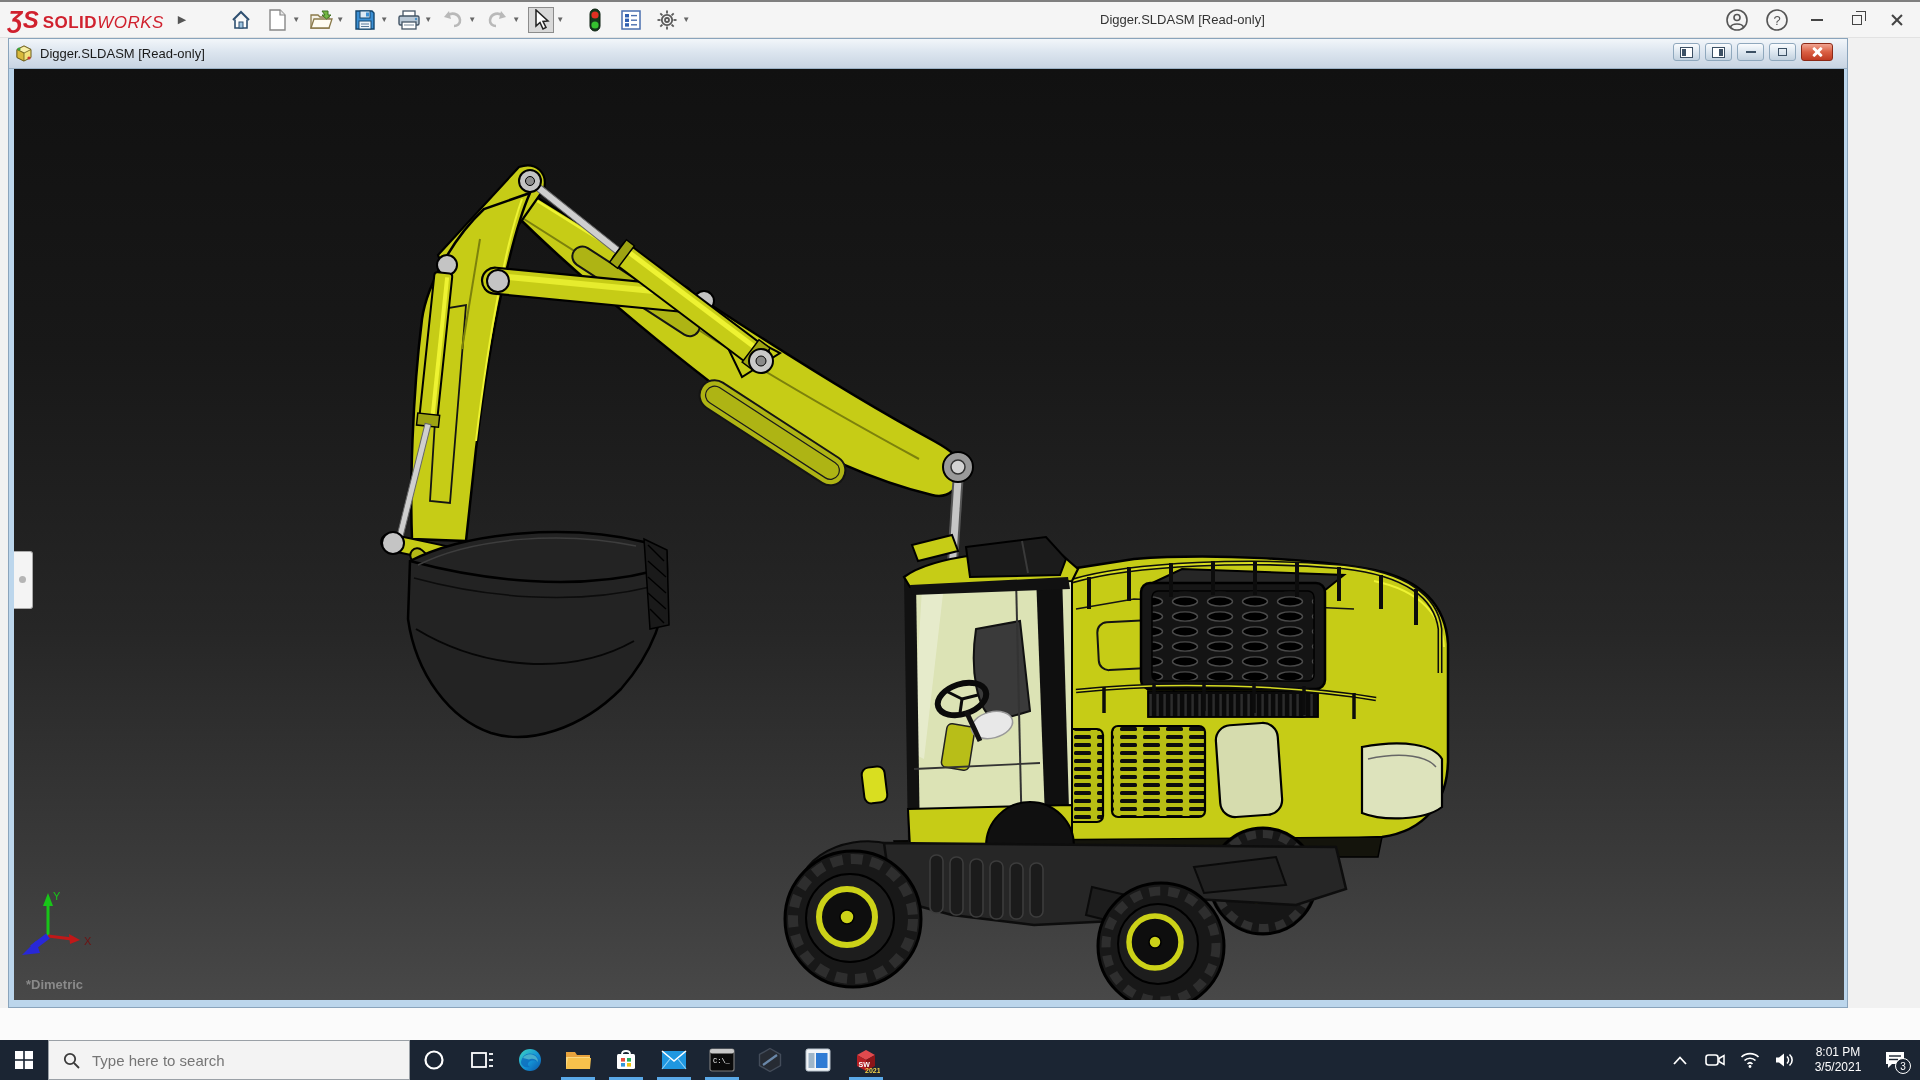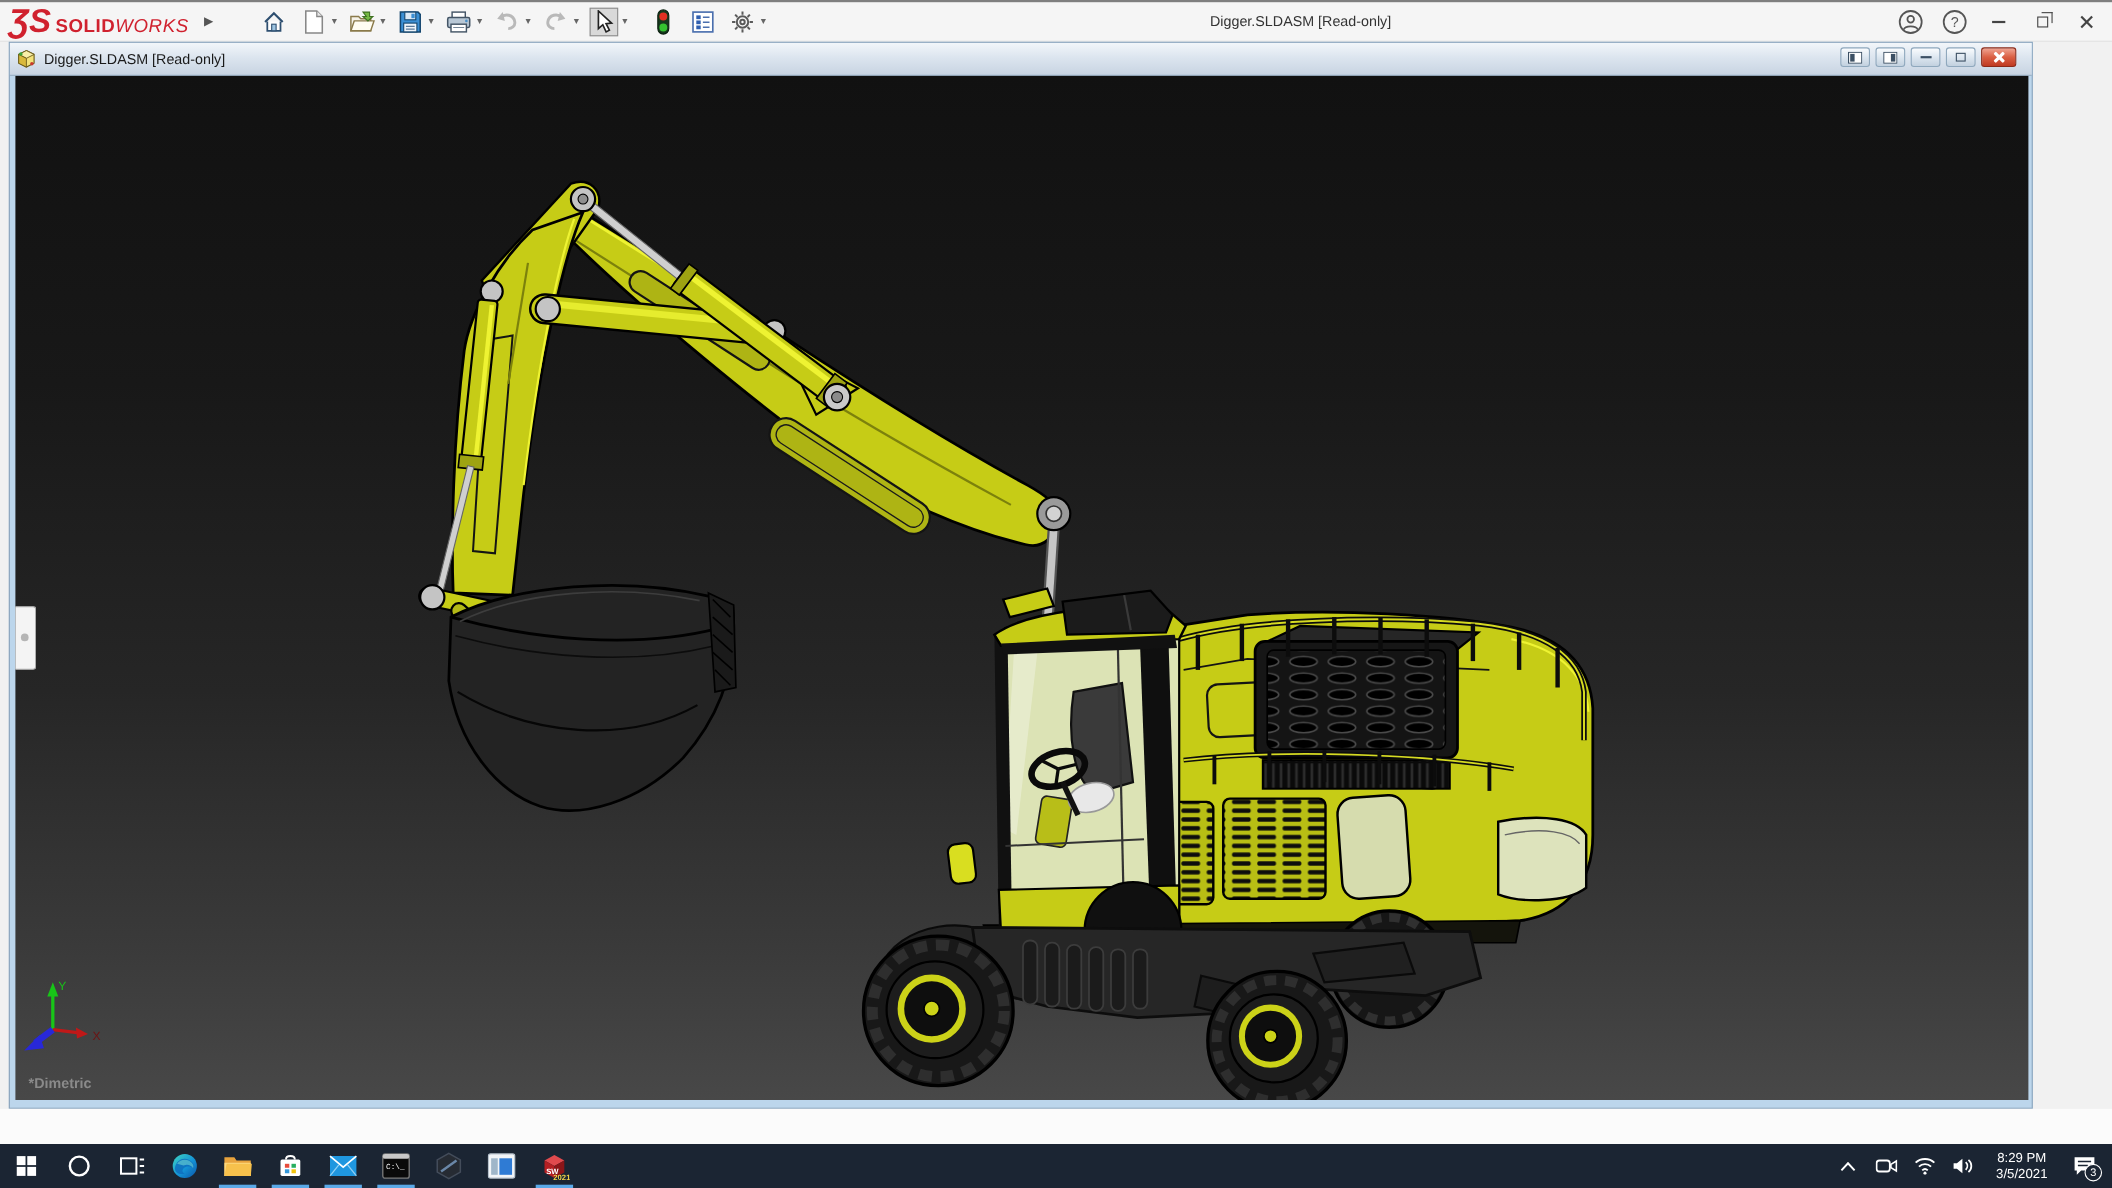--- a/index.html
+++ b/index.html
@@ -4,21 +4,21 @@
 <style>
   * { margin:0; padding:0; box-sizing:border-box; }
   html,body { width:1920px; height:1080px; overflow:hidden;
     font-family:"Liberation Sans", sans-serif; background:#f1f1f1; }
 
   
   .titlebar { position:absolute; left:0; top:0; width:1920px; height:38px;
     background:#f5f5f5; border-top:2px solid #7f7f7f; border-bottom:1px solid #e2e2e2;
     display:flex; align-items:center; }
   .brand { display:flex; align-items:baseline; margin-left:8px; color:#d0212e; white-space:nowrap; }
-  .brand .glyph { font-size:30px; font-weight:bold; font-style:italic; margin-right:4px; }
+  .brand .glyph { font-size:24px; font-weight:bold; font-style:italic; margin-right:4px; }
   .brand .solid { font-size:17px; font-weight:bold; letter-spacing:.5px; }
   .brand .works { font-size:17px; font-weight:300; letter-spacing:.5px;font-style:italic; }
   .brand-arrow { margin-left:14px; color:#555; font-size:11px; }
   .toolbar { display:flex; align-items:center; margin-left:32px; }
   .tbtn { width:26px; height:26px; display:flex; align-items:center; justify-content:center; border:1px solid transparent; }
   .tbtn.pressed { background:#d9d9d9; border:1px solid #8c8c8c; }
   .caret { font-size:8px; color:#666; width:12px; text-align:center; margin-right:6px; }
   .tgap { width:10px; }
   .title-center { position:absolute; left:1100px; top:10px; font-size:13px; color:#333; }
   .win-icons { position:absolute; right:8px; top:0; height:36px; display:flex; align-items:center; gap:10px; }
@@ -526,20 +526,27 @@
 
 <div class="taskbar">
   <div class="start">
     <svg width="18" height="18" viewBox="0 0 18 18">
       <rect x="0" y="0" width="8.2" height="8.2" fill="#fff"></rect>
         <rect x="9.8" y="0" width="8.2" height="8.2" fill="#fff"></rect>
       <rect x="0" y="9.8" width="8.2" height="8.2" fill="#fff"></rect>
         <rect x="9.8" y="9.8" width="8.2" height="8.2" fill="#fff"></rect>
     </svg>
   </div>
+  <div class="searchbox">
+    <svg class="search-ic" width="17" height="17" viewBox="0 0 17 17">
+      <circle cx="7" cy="7" r="5.2" fill="none" stroke="#3b3b3b" stroke-width="1.8"></circle>
+      <line x1="11" y1="11" x2="16" y2="16" stroke="#3b3b3b" stroke-width="1.8"></line>
+    </svg>
+    <input type="text" placeholder="Type here to search" style="">
+  </div>
 
   <div class="slot">
     <svg width="22" height="22" viewBox="0 0 22 22">
       <circle cx="11" cy="11" r="8.5" fill="none" stroke="#fff" stroke-width="2.2"></circle>
     </svg>
   </div>
   <div class="slot">
     <svg width="24" height="22" viewBox="0 0 24 22">
       <rect x="2" y="4" width="14" height="14" fill="none" stroke="#fff" stroke-width="1.8"></rect>
       <line x1="19" y1="5" x2="23" y2="5" stroke="#fff" stroke-width="1.8"></line>
@@ -636,21 +643,21 @@
       </svg>
     </div>
     <div class="tray-ic">
       <svg width="20" height="16" viewBox="0 0 20 16">
         <path d="M 1,5.5 L 4,5.5 L 9,1.5 L 9,14.5 L 4,10.5 L 1,10.5 Z" fill="#fff"></path>
         <path d="M 12,4.5 C 14,6.5 14,9.5 12,11.5" fill="none" stroke="#fff" stroke-width="1.6"></path>
         <path d="M 14.5,2.5 C 18,5.5 18,10.5 14.5,13.5" fill="none" stroke="#fff" stroke-width="1.6"></path>
       </svg>
     </div>
     <div class="clock">
-      <div>8:29 PM</div>
+      <div>8:01 PM</div>
       <div>3/5/2021</div>
     </div>
     <div class="badge-wrap">
       <svg width="22" height="20" viewBox="0 0 22 20">
         <path d="M 2,2 L 20,2 L 20,14 L 8,14 L 4,18 L 4,14 L 2,14 Z" fill="#fff"></path>
         <line x1="5" y1="6" x2="17" y2="6" stroke="#1b2533" stroke-width="1.4"></line>
         <line x1="5" y1="9.5" x2="14" y2="9.5" stroke="#1b2533" stroke-width="1.4"></line>
       </svg>
       <span class="badge">3</span>
     </div>

